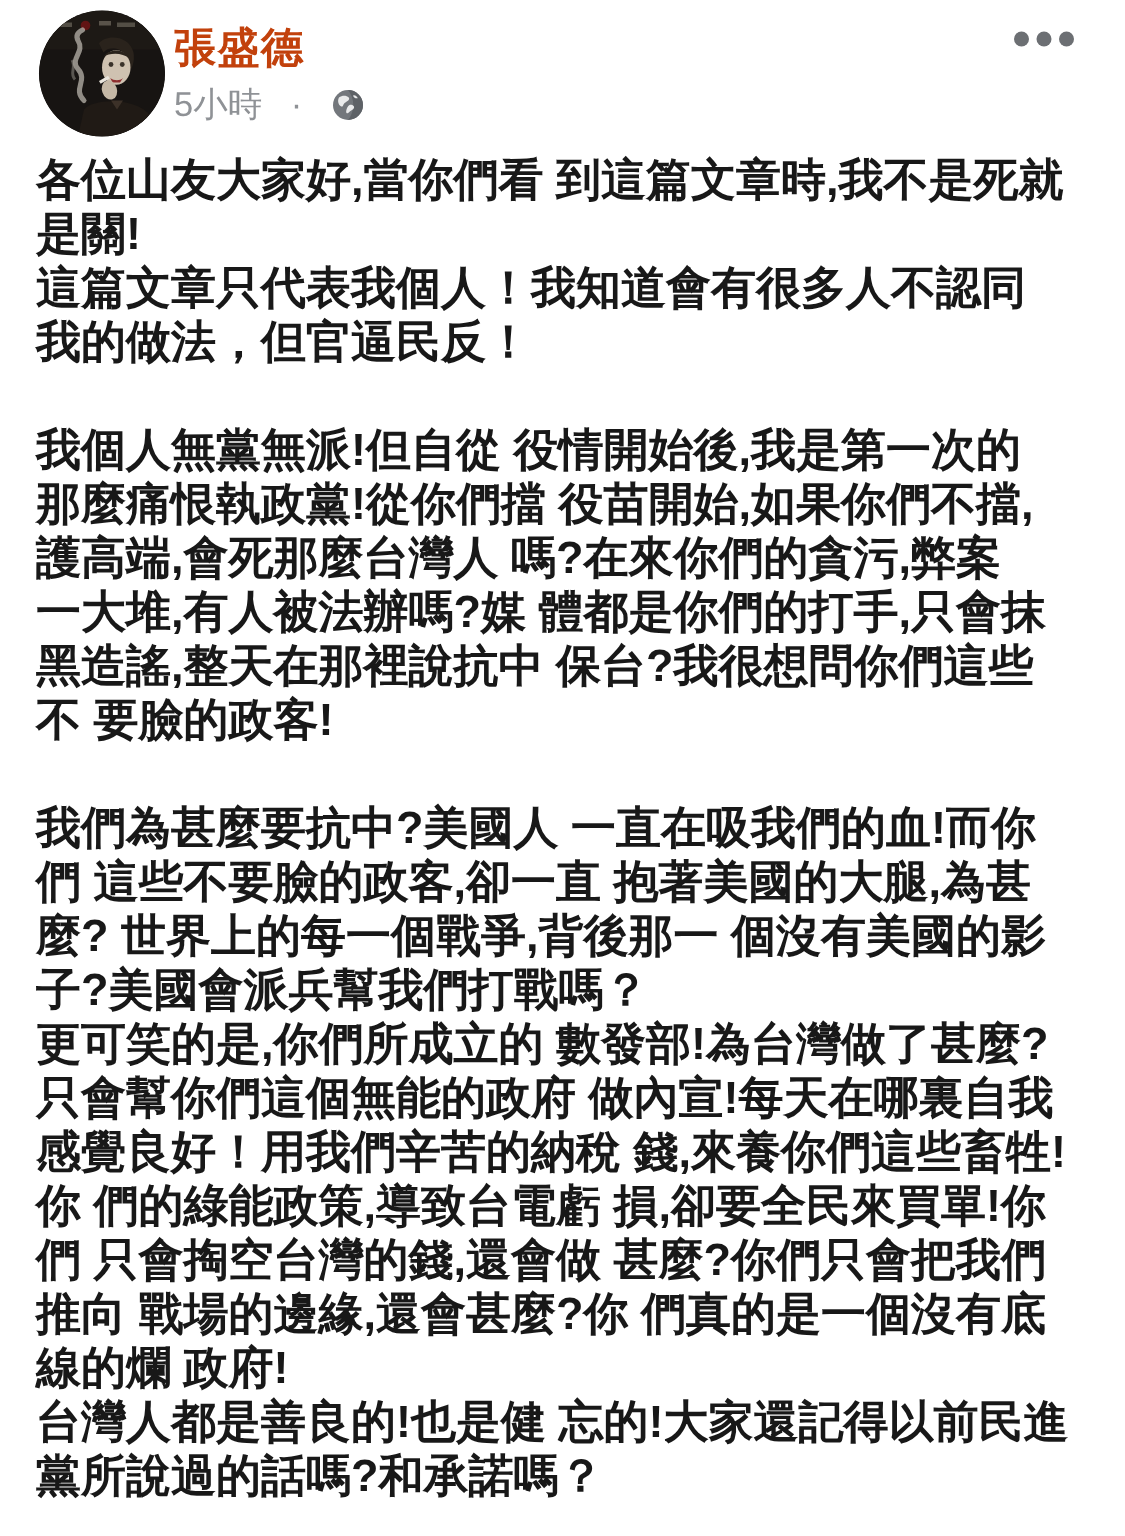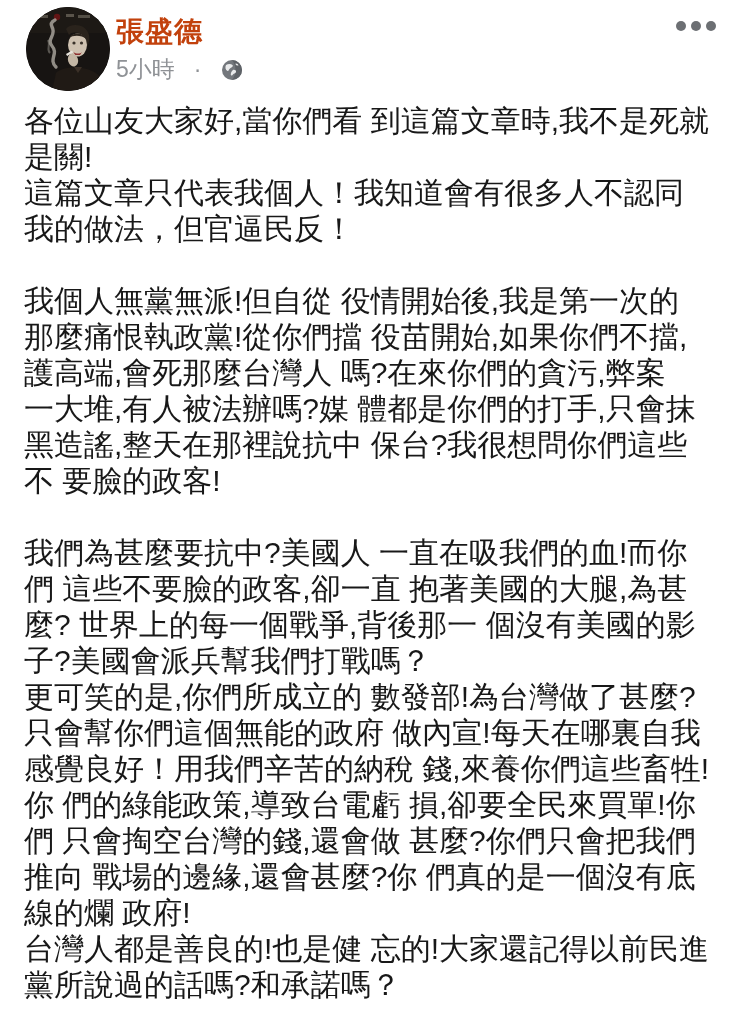--- a/index.html
+++ b/index.html
@@ -73,20 +73,21 @@
   .post-body {
     position: absolute;
     top: 103px;
     left: 24px;
     width: 704px;
     font-size: 30px;
     line-height: 36px;
     color: #181818;
     white-space: pre-line;
     word-break: break-all;
+    font-weight: bold;
   }
 </style>
 </head>
 <body>
 
 <div class="post">
 
   <div class="post-header">
 
     <div class="avatar">

